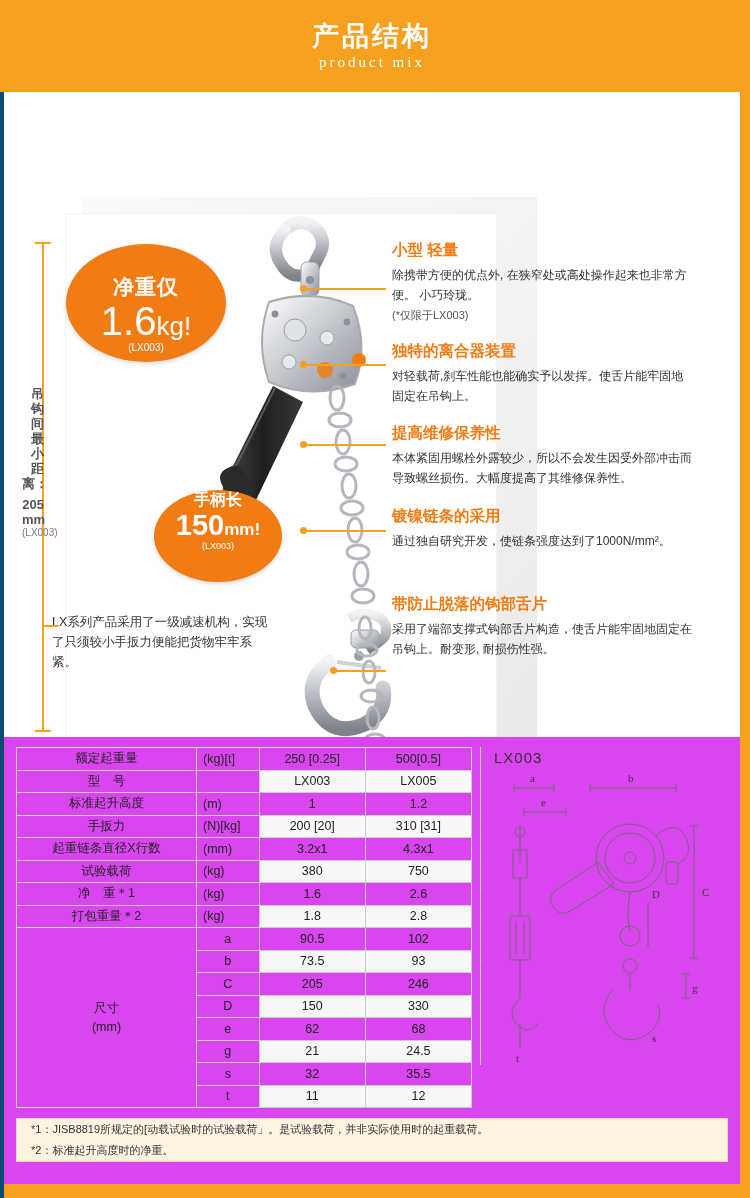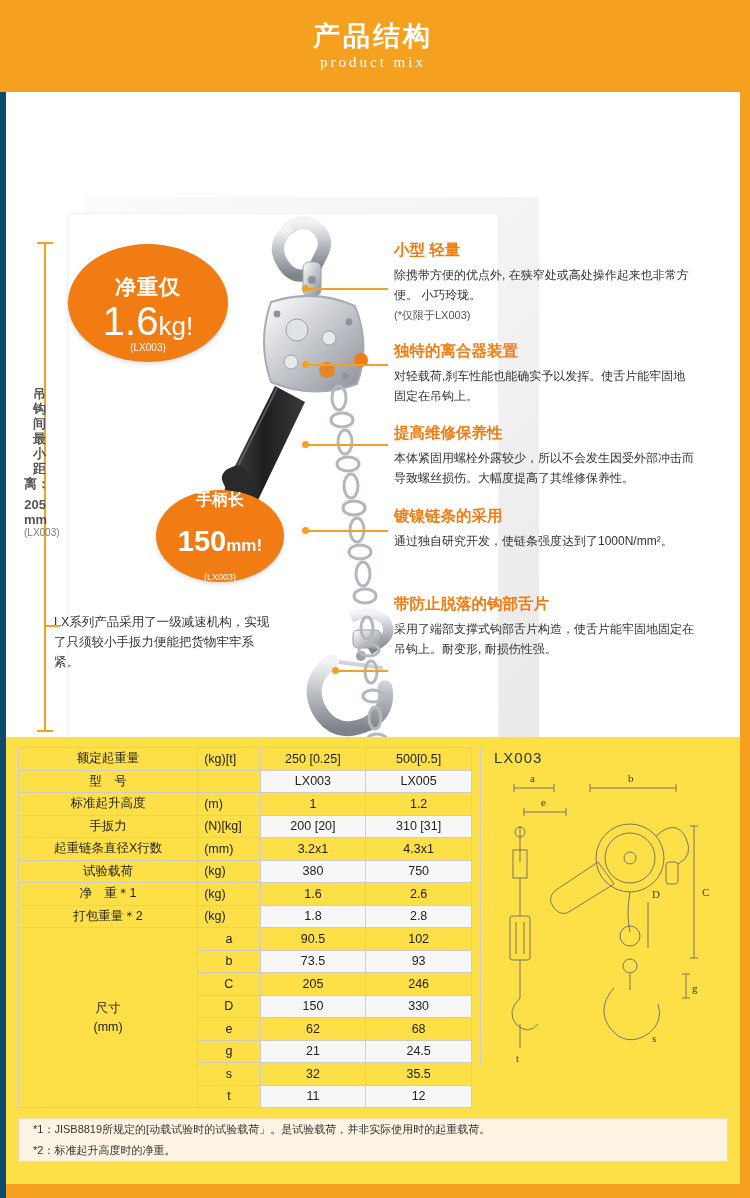--- a/index.html
+++ b/index.html
@@ -8,23 +8,23 @@
     width:750px; height:1198px;
     font-family:"Liberation Sans", sans-serif;
     background:#ffffff;
     color:#222;
     overflow:hidden;
     position:relative;
   }
   
   .page {
     position:absolute; inset:0;
-    border-left:6px solid #0c4a6e;
+    border-left:4px solid #0c4a6e;
     border-right:10px solid #f5a01e;
-    background:#fde047;
+    background:#d946ef;
   }
   
   .header {
     height:92px;
     background:#f5a01e;
     color:#fff;
     display:flex; flex-direction:column;
     align-items:center; justify-content:center;
     margin:0 -10px;
   }
@@ -88,21 +88,21 @@
   .badge-weight .l2 { font-size:40px; font-weight:normal; line-height:0.95; margin-top:1px;}
   .badge-weight .l2 span { font-size:26px;}
   .badge-weight .l3 { font-size:10px; margin-top:2px;}
 
   .badge-handle {
     position:absolute; left:150px; top:398px;
     width:128px; height:92px;
     background:#f07c13;
     border-radius:50% / 50%;
     color:#fff; text-align:center;
-    display:flex; flex-direction:column; align-items:center; justify-content:space-between;
+    display:flex; flex-direction:column; align-items:center; justify-content:flex-start;
     box-shadow:0 2px 4px rgba(0,0,0,.15);
   }
   .badge-handle .h1 { font-size:16px; font-weight:bold;}
   .badge-handle .h2 { font-size:29px; font-weight:bold; line-height:1;}
   .badge-handle .h2 span { font-size:17px;}
   .badge-handle .h3 { font-size:9px; margin-top:1px;}
 
   
   .hero-note {
     position:absolute; left:48px; top:520px;

